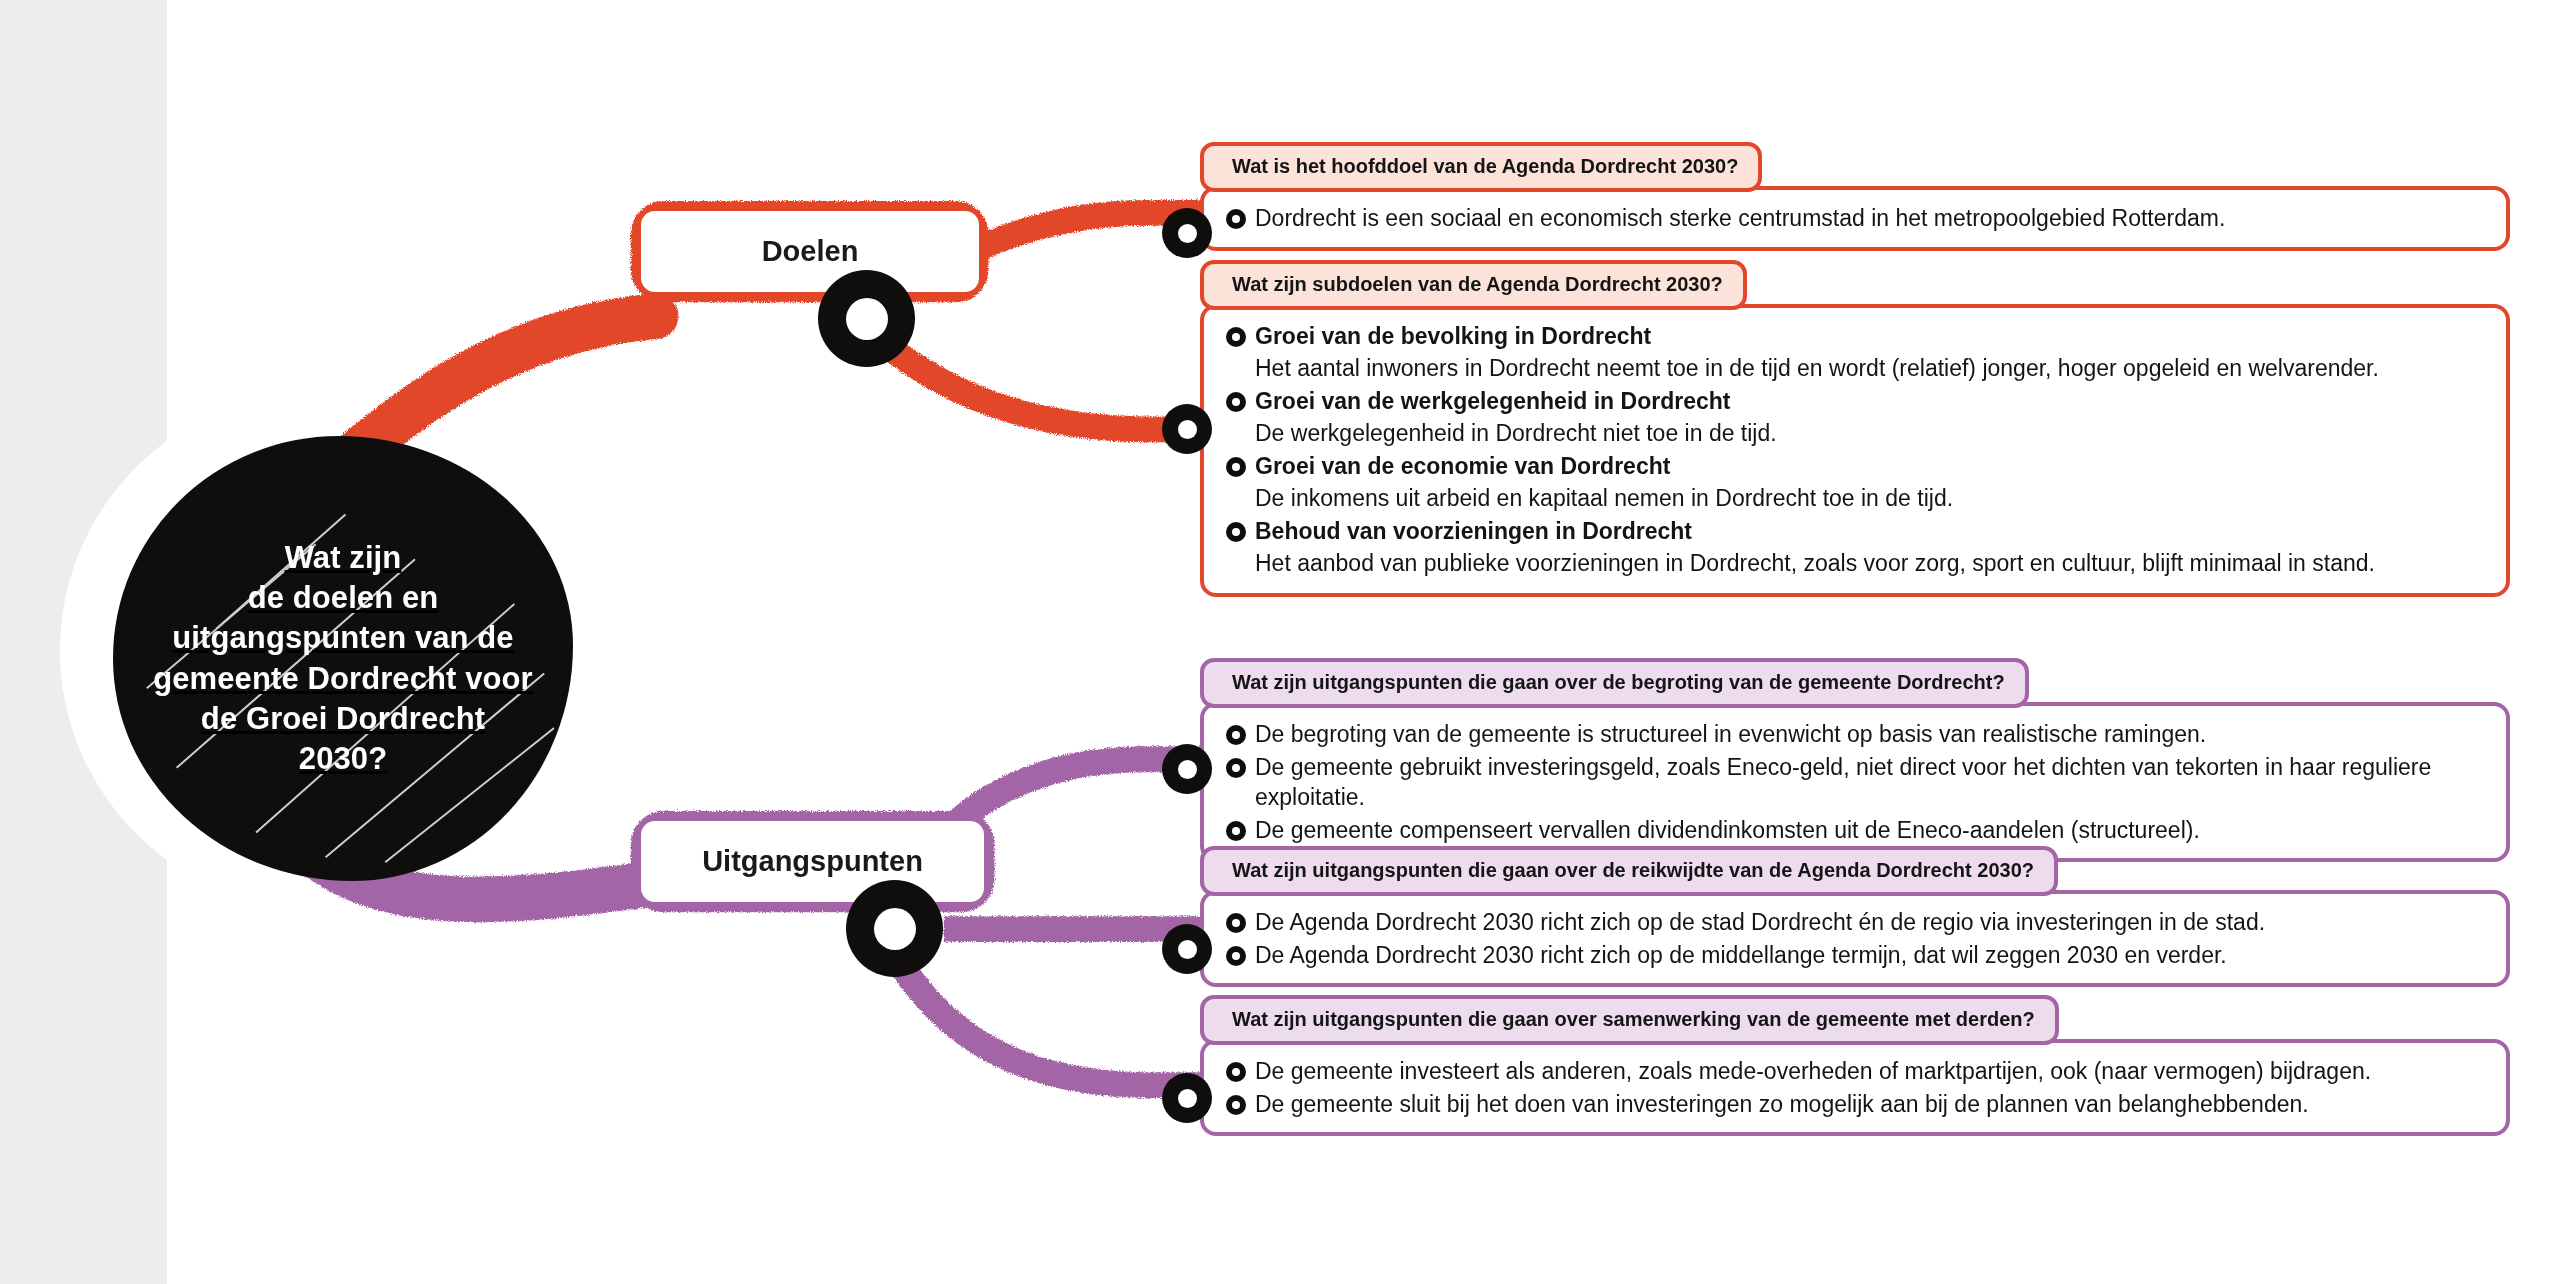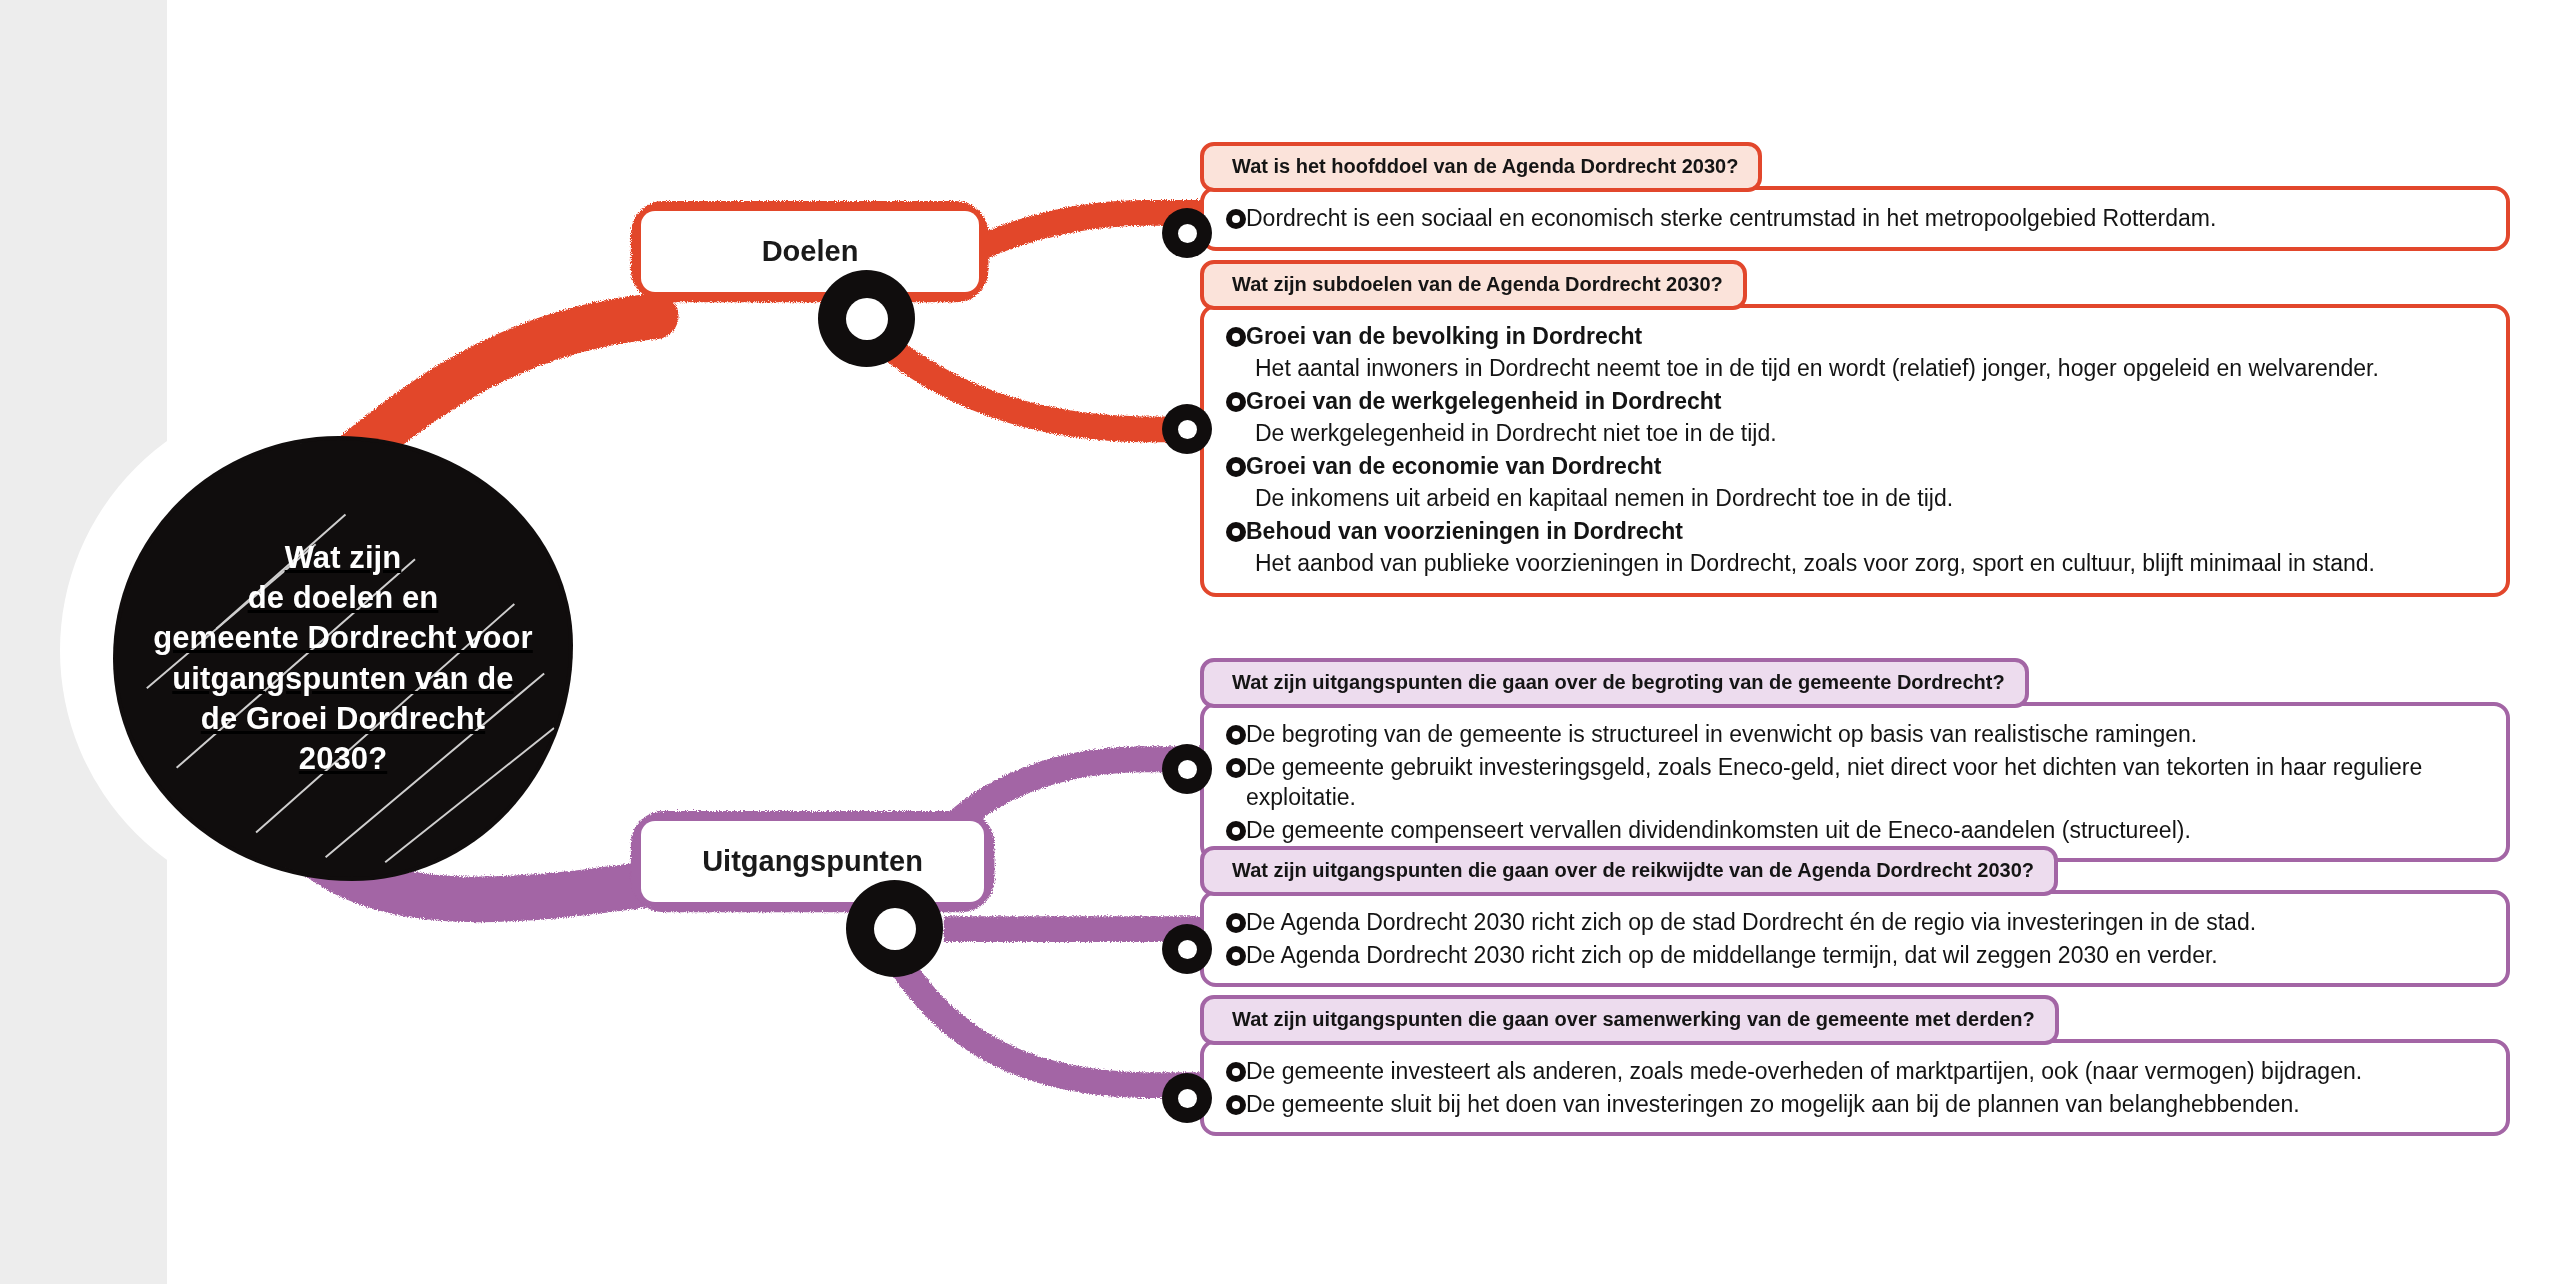--- a/index.html
+++ b/index.html
@@ -82,21 +82,21 @@
   
   .node-ring{
     position:absolute;border-radius:50%;background:#100d0d;
     display:flex;align-items:center;justify-content:center;z-index:6;
   }
   .node-ring .hole{width:19px;height:19px;background:#ffffff;border-radius:50%;}
   .node-ring{width:50px;height:50px;}
 
   
   .blt{
-    display:flex;align-items:flex-start;
+    display:flex;align-items:flex-start;gap:9px;
     font-size:23px;line-height:1.33;color:#141414;
     padding:1px 0;
   }
   .blt-ico{
     flex:0 0 auto;width:20px;height:20px;border-radius:50%;
     background:#100d0d;position:relative;margin-top:6px;
   }
   .blt-ico::after{
     content:"";position:absolute;left:6px;top:6px;width:8px;height:8px;
     border-radius:50%;background:#ffffff;
@@ -165,22 +165,22 @@
       <line x1="60" y1="330" x2="300" y2="120"></line>
       <line x1="140" y1="395" x2="400" y2="165"></line>
       <line x1="210" y1="420" x2="430" y2="235"></line>
       <line x1="270" y1="425" x2="440" y2="290"></line>
       <line x1="100" y1="190" x2="230" y2="75"></line>
     </g>
   </svg>
   <div id="root-text">
     <span>Wat zijn</span>
     <span>de doelen en</span>
+    <span>uitgangspunten van de</span>
     <span>gemeente Dordrecht voor</span>
-    <span>uitgangspunten van de</span>
     <span>de Groei Dordrecht</span>
     <span>2030?</span>
   </div>
 </div>
 
 <div class="branch-pill" id="pill-doelen">
   <span>Doelen</span>
 </div>
 <div class="branch-pill" id="pill-uitgangspunten">
   <span>Uitgangspunten</span>

